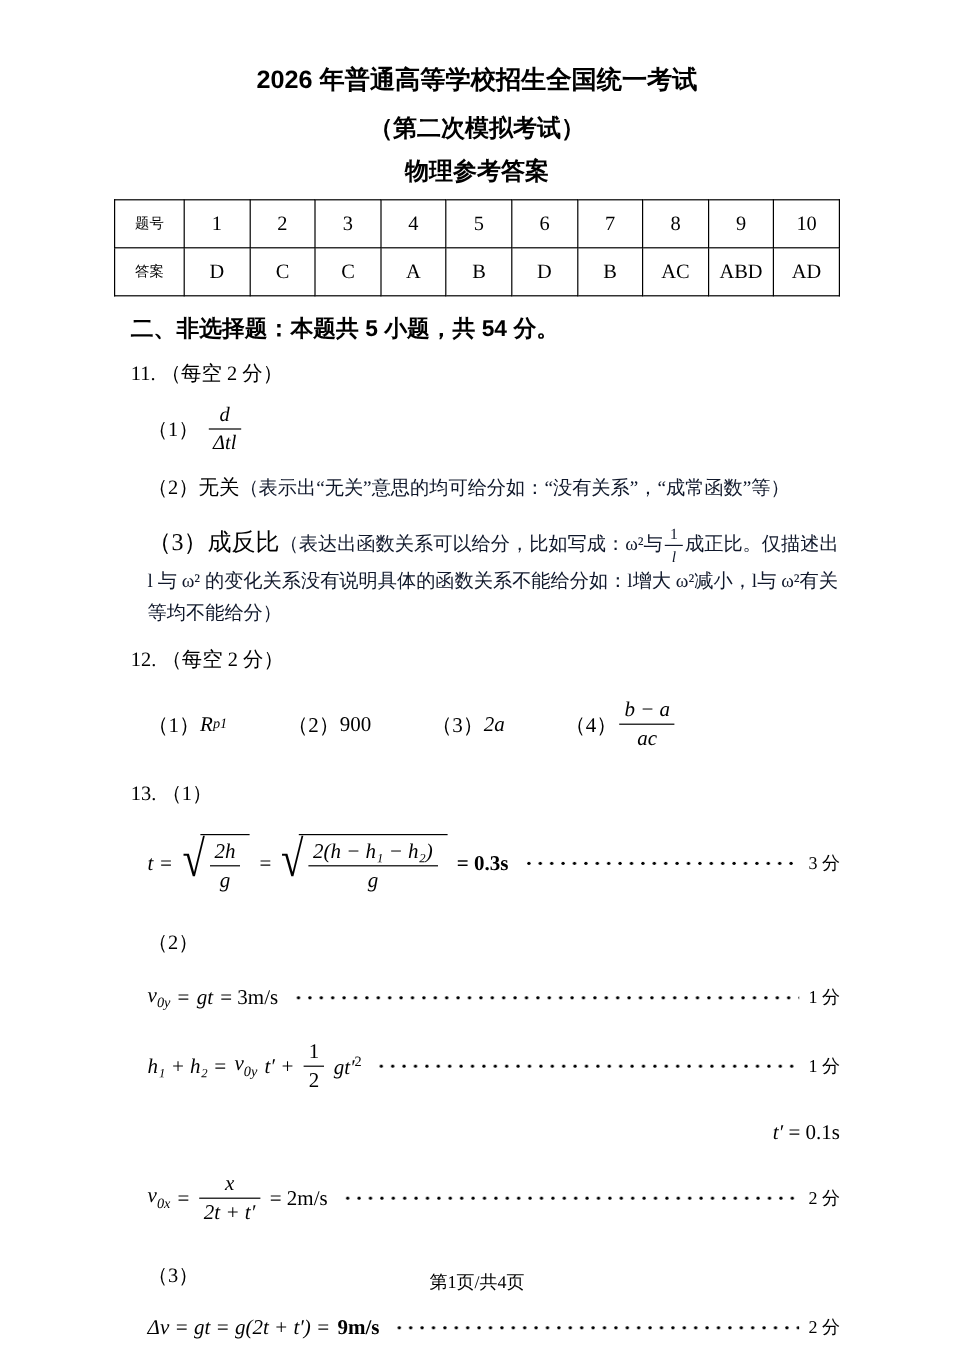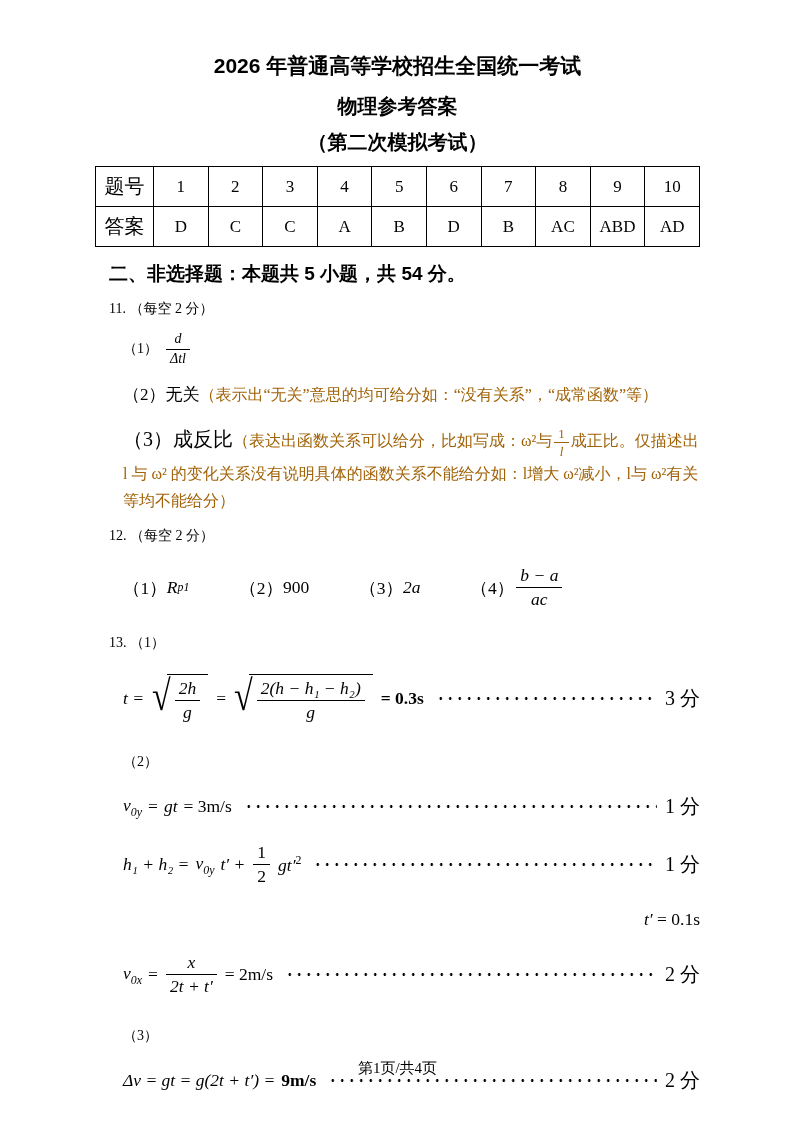--- a/index.html
+++ b/index.html
@@ -10,27 +10,27 @@
     position:relative; overflow:hidden;
   }
   .page { padding:44px 95px 0 95px; }
   .c { text-align:center; }
   .hei { font-family:"Liberation Sans","DejaVu Sans",sans-serif; }
   .title-main { font-size:21px; font-weight:bold; margin:8px 0 13px; }
   .title-sub  { font-size:20px; font-weight:bold; margin:0 0 9px; }
 
   .answer-table { width:100%; border-collapse:collapse; table-layout:fixed; margin:10px 0 14px; }
   .answer-table td { border:1.6px solid #000; height:40px; text-align:center; font-size:17px; padding:0; }
-  .answer-table td.rowlbl { font-size:20px; }
+  .answer-table td.rowlbl { font-size:12px; }
 
   .sec-heading { font-size:19px; font-weight:bold; margin:6px 0 12px 14px; }
 
-  .line { font-size:14px; margin:13px 0 13px 14px; }
+  .line { font-size:17px; margin:13px 0 13px 14px; }
   .sub  { margin-left:28px; }
-  .red  { color:#a16207; }
+  .red  { color:#0f172a; }
   .note { font-size:16px; line-height:1.7; }
 
   i { font-style:italic; }
   sub { font-size:68%; font-style:italic; }
   sup { font-size:68%; }
   b   { font-weight:bold; }
 
   .frac { display:inline-flex; flex-direction:column; vertical-align:middle; text-align:center; line-height:1.2; margin:0 2px; }
   .frac .num { border-bottom:1.4px solid currentColor; padding:0 4px 1px; display:block; }
   .frac .den { padding:1px 4px 0; display:block; }
@@ -38,35 +38,35 @@
 
   .sqrt { display:inline-flex; align-items:center; vertical-align:middle; margin:0 2px; }
   .sqrt .radical { font-size:34px; line-height:0.8; align-self:center; margin-right:-4px; transform:scaleY(1.25) translateY(-2px); font-style:normal; }
   .sqrt .sqrt-body { border-top:1.6px solid #000; padding:3px 6px 0 6px; display:inline-flex; align-items:center; }
 
   .eqrow { display:flex; align-items:center; font-size:17.5px; margin:22px 0 22px 28px; }
   .eqrow .math { display:inline-flex; align-items:center; gap:6px; white-space:nowrap; }
   .leader { flex:1 1 auto; height:9px; margin:0 8px 0 12px;
             background-image:radial-gradient(circle, #000 1.15px, transparent 1.55px);
             background-size:9.5px 9px; background-repeat:repeat-x; background-position:left center; }
-  .score { white-space:nowrap; font-size:20px; }
+  .score { white-space:nowrap; font-size:15px; }
 
   .q12-row { display:flex; align-items:center; gap:50px; font-size:17.5px; margin:20px 0 24px 28px; }
   .q12-item { display:inline-flex; align-items:center; }
 
   .footer { position:absolute; left:0; bottom:46px; width:100%; text-align:center; font-size:15px; }
 </style>
 </head>
 <body>
 
 <div class="page">
 
   <div class="c hei title-main">2026 年普通高等学校招生全国统一考试</div>
+  <div class="c hei title-sub">（第二次模拟考试）</div>
   <div class="c hei title-sub">物理参考答案</div>
-  <div class="c hei title-sub">（第二次模拟考试）</div>
 
   <table class="answer-table">
     <colgroup>
         <col style="width:9.6%">
         <col>
         <col>
         <col>
         <col>
         <col>
         <col>

